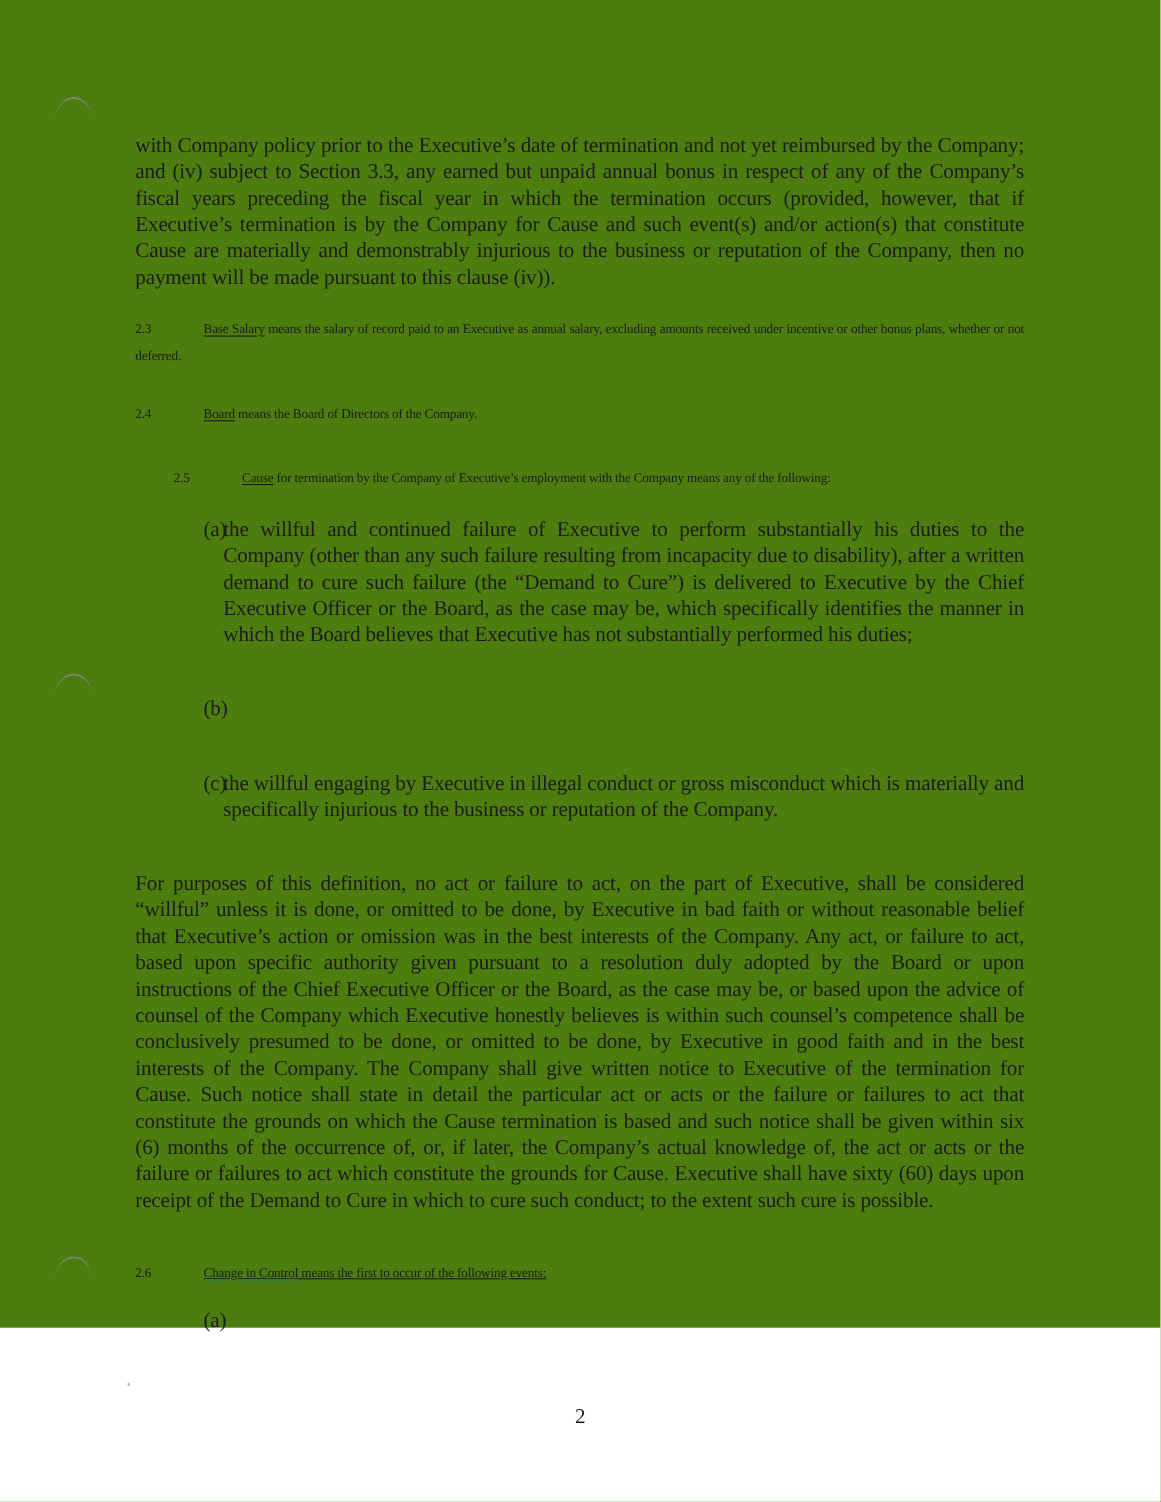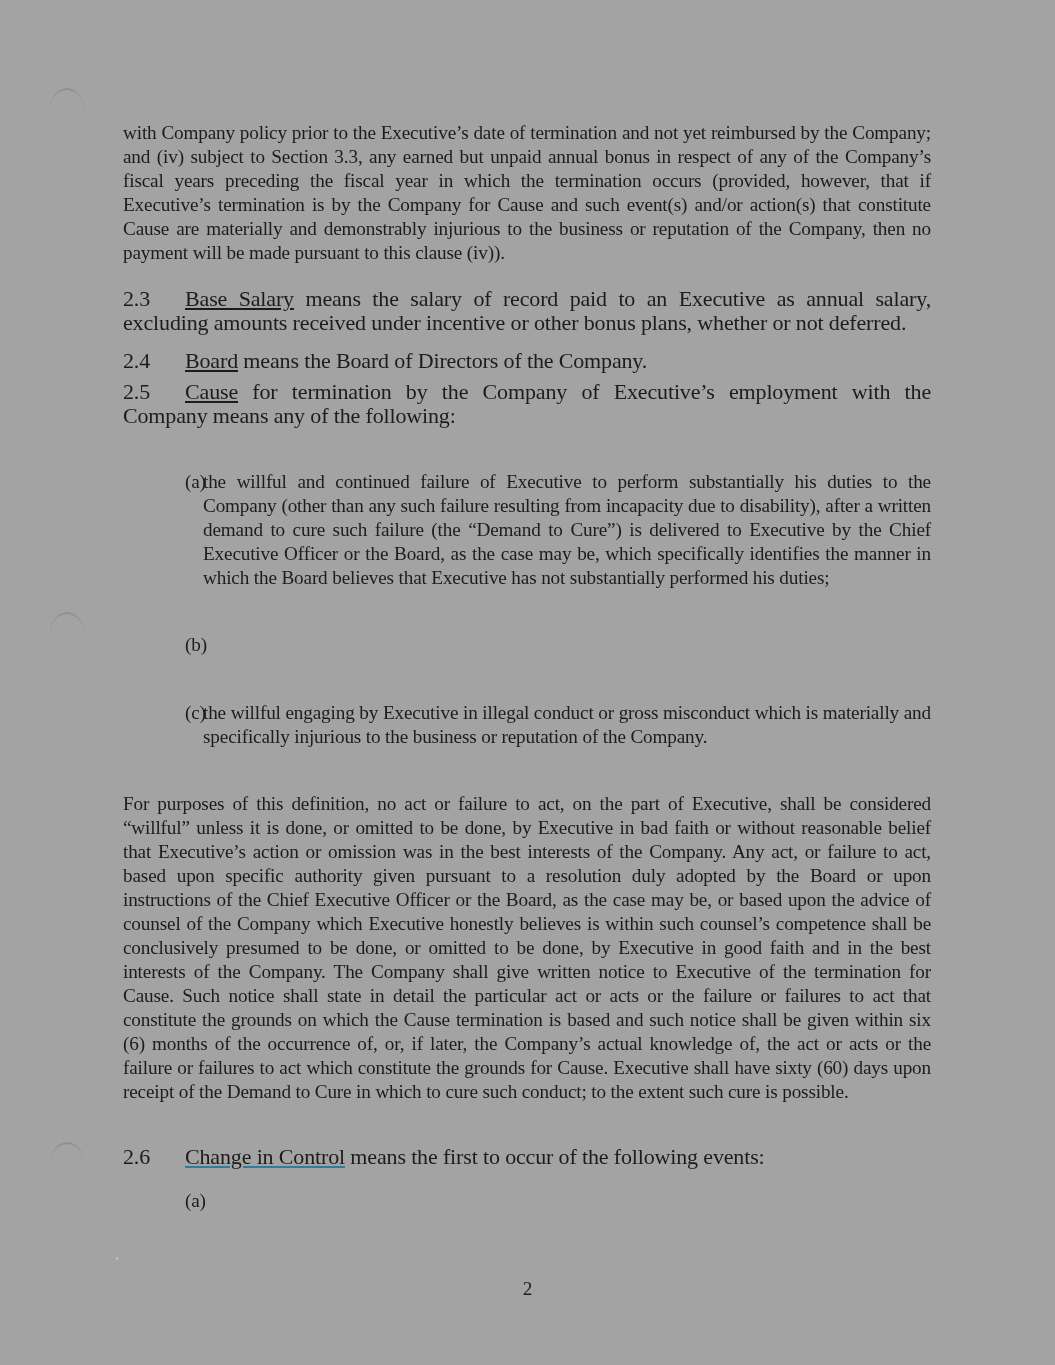--- a/index.html
+++ b/index.html
@@ -12,22 +12,22 @@
       height: 1365px;
       position: relative;
       overflow: hidden;
       font-family: "Liberation Serif", "DejaVu Serif", serif;
       color: #1c1c1c;
     }
     .page {
       position: absolute;
       left: 0; top: 0;
       width: 1055px;
-      height: 1365px;
-      background: #a3a3a3;
+      height: 1207px;
+      background: #4d7c0f;
     }
     .hole-mark {
       position: absolute;
       width: 34px;
       height: 20px;
       border-top: 2px solid #8a8a8a;
       border-radius: 50% 50% 0 0 / 100% 100% 0 0;
       opacity: 0.75;
     }
     .body-text {
@@ -42,21 +42,21 @@
     .para {
       margin: 0;
     }
     .last-line-left {
       text-align-last: left;
     }
     .section {
       position: absolute;
       left: 123px;
       width: 808px;
-      font-size: 22px;
+      font-size: 12px;
       line-height: 24px;
       text-align: justify;
       letter-spacing: -0.15px;
     }
     .sec-num {
       display: inline-block;
       width: 62px;
     }
     .term {
       text-decoration: underline;
@@ -111,45 +111,45 @@
   <div class="hole-mark" style="left:50px; top:612px;"></div>
   <div class="hole-mark" style="left:50px; top:1142px;"></div>
   <div class="speck"></div>
 
   <p class="body-text para last-line-left" style="top:121px;">with Company policy prior to the Executive’s date of termination and not yet reimbursed by the Company; and (iv) subject to Section 3.3, any earned but unpaid annual bonus in respect of any of the Company’s fiscal years preceding the fiscal year in which the termination occurs (provided, however, that if Executive’s termination is by the Company for Cause and such event(s) and/or action(s) that constitute Cause are materially and demonstrably injurious to the business or reputation of the Company, then no payment will be made pursuant to this clause (iv)).</p>
 
   <p class="section para last-line-left" style="top:287px;">
     <span class="sec-num">2.3</span><span class="term">Base Salary</span><span> means the salary of record paid to an Executive as annual salary, excluding amounts received under incentive or other bonus plans, whether or not deferred.</span>
   </p>
 
-  <p class="section para last-line-left" style="top:349px;">
+  <p class="section para last-line-left" style="top:364px;">
     <span class="sec-num">2.4</span><span class="term">Board</span><span> means the Board of Directors of the Company.</span>
   </p>
 
-  <p class="section para last-line-left" style="top:380px;">
+  <p class="section para last-line-left" style="top:422px;margin-left:35px;">
     <span class="sec-num">2.5</span><span class="term">Cause</span><span> for termination by the Company of Executive’s employment with the Company means any of the following:</span>
   </p>
 
   <div class="sub-item" style="top:470px;">
     <span class="sub-label">(a)</span>
     <p class="sub-text para last-line-left">the willful and continued failure of Executive to perform substantially his duties to the Company (other than any such failure resulting from incapacity due to disability), after a written demand to cure such failure (the “Demand to Cure”) is delivered to Executive by the Chief Executive Officer or the Board, as the case may be, which specifically identifies the manner in which the Board believes that Executive has not substantially performed his duties;</p>
   </div>
 
   <div class="sub-item" style="top:633px;">
     <span class="sub-label">(b)</span>
   </div>
 
   <div class="sub-item" style="top:701px;">
     <span class="sub-label">(c)</span>
     <p class="sub-text para last-line-left">the willful engaging by Executive in illegal conduct or gross misconduct which is materially and specifically injurious to the business or reputation of the Company.</p>
   </div>
 
   <p class="body-text para last-line-left" style="top:792px;">For purposes of this definition, no act or failure to act, on the part of Executive, shall be considered “willful” unless it is done, or omitted to be done, by Executive in bad faith or without reasonable belief that Executive’s action or omission was in the best interests of the Company.  Any act, or failure to act, based upon specific authority given pursuant to a resolution duly adopted by the Board or upon instructions of the Chief Executive Officer or the Board, as the case may be, or based upon the advice of counsel of the Company which Executive honestly believes is within such counsel’s competence shall be conclusively presumed to be done, or omitted to be done, by Executive in good faith and in the best interests of the Company.  The Company shall give written notice to Executive of the termination for Cause.  Such notice shall state in detail the particular act or acts or the failure or failures to act that constitute the grounds on which the Cause termination is based and such notice shall be given within six (6) months of the occurrence of, or, if later, the Company’s actual knowledge of, the act or acts or the failure or failures to act which constitute the grounds for Cause.  Executive shall have sixty (60) days upon receipt of the Demand to Cure in which to cure such conduct; to the extent such cure is possible.</p>
 
-  <p class="section para last-line-left" style="top:1145px;">
+  <p class="section para last-line-left" style="top:1145px;text-decoration:underline;">
     <span class="sec-num">2.6</span><span class="term-accent">Change in Control</span><span> means the first to occur of the following events:</span>
   </p>
 
   <div class="sub-item" style="top:1189px;">
     <span class="sub-label">(a)</span>
   </div>
 
   <div class="page-number">2</div>
 </div>
 

